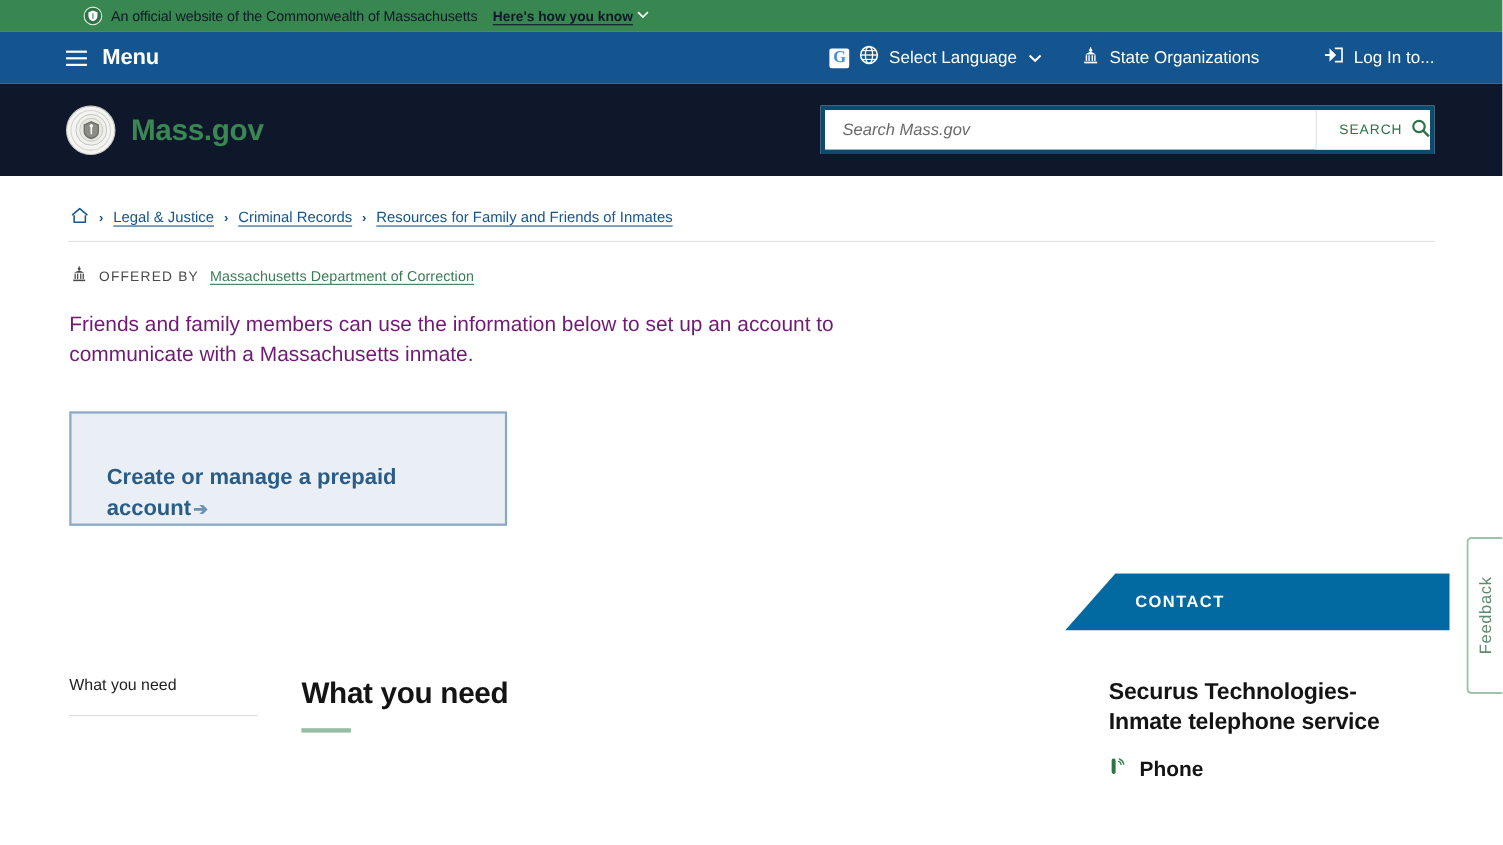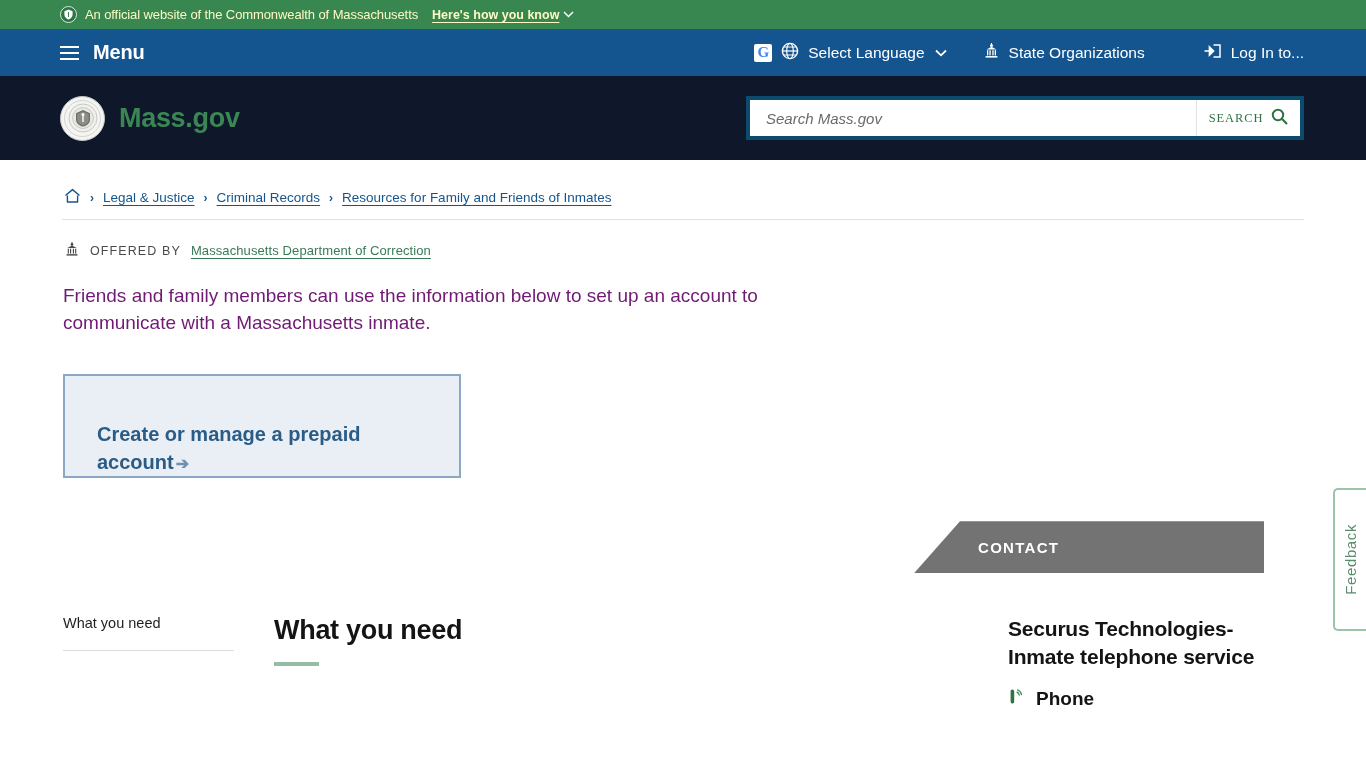--- a/index.html
+++ b/index.html
@@ -10,22 +10,22 @@
     background: #ffffff;
     font-family: "Liberation Sans", sans-serif;
   }
 
   
   .gov-banner {
     height: 29px;
     background: #388750;
     display: flex;
     align-items: center;
-    padding-left: 60px;
-    color: #fef9c3;
+    padding-left: 76px;
+    color: #0f172a;
     font-size: 13px;
   }
   .gov-banner .seal-mini {
     width: 17px; height: 17px;
     border-radius: 50%;
     background: #2f7345;
     border: 1.5px solid #dfe9e1;
     display: inline-flex;
     align-items: center;
     justify-content: center;
@@ -156,22 +156,22 @@
   }
   .search-input::placeholder { color: #6a6a6a; font-style: italic; }
   .search-btn {
     width: 104px;
     border: none;
     border-left: 1px solid #e2e2e2;
     background: #ffffff;
     color: #2f7345;
     font-size: 12.5px;
     letter-spacing: 0.9px;
-    font-family: Liberation Serif, serif;
-    display: flex; align-items: center; justify-content: center; gap: 8px;
+    font-family: Liberation Sans, sans-serif;
+    display: flex; align-items: center; justify-content: flex-end; gap: 8px;
     cursor: pointer;
   }
 
   
   .page { padding: 0 62px 0 62px; }
 
   .breadcrumb {
     display: flex;
     align-items: center;
     gap: 9px;
@@ -262,23 +262,23 @@
     cursor: pointer;
   }
   .tab-details {
     left: 0;
     width: 875px;
     background: #3a8754;
     padding-left: 22px;
     clip-path: polygon(0 0, 100% 0, calc(100% - 46px) 100%, 0 100%);
   }
   .tab-contact {
-    left: 852px;
+    left: 906px;
     width: 350px;
-    background: #737373;
+    background: #0369a1;
     padding-left: 64px;
     clip-path: polygon(46px 0, 100% 0, 100% 100%, 0 100%);
   }
 
   
   .lower {
     display: flex;
     margin-top: 42px;
     position: relative;
   }

